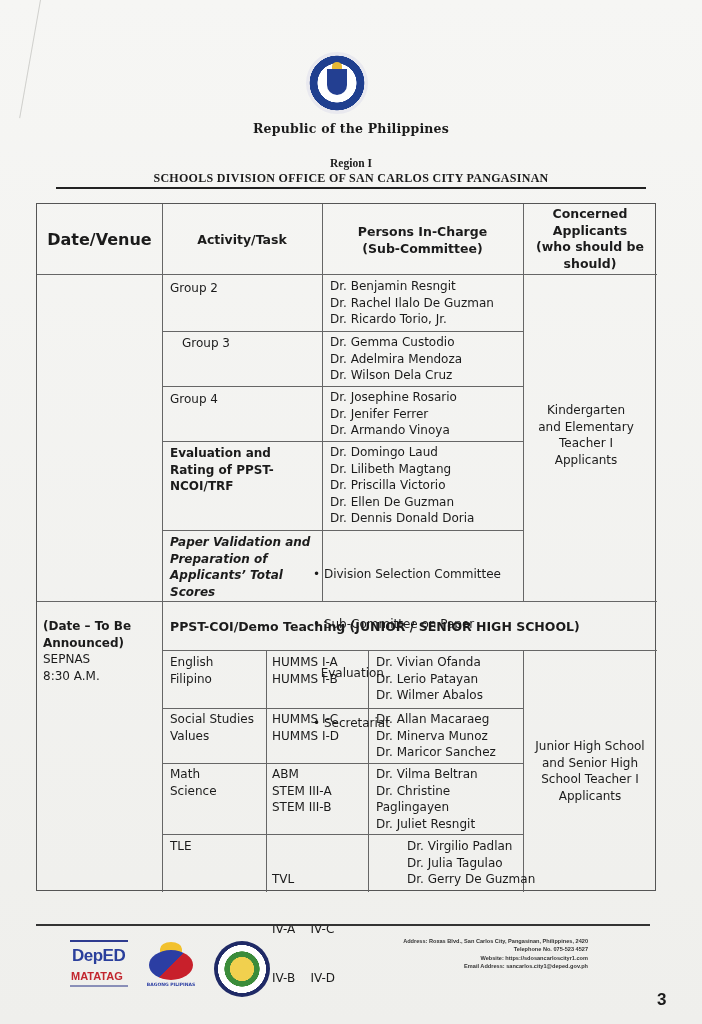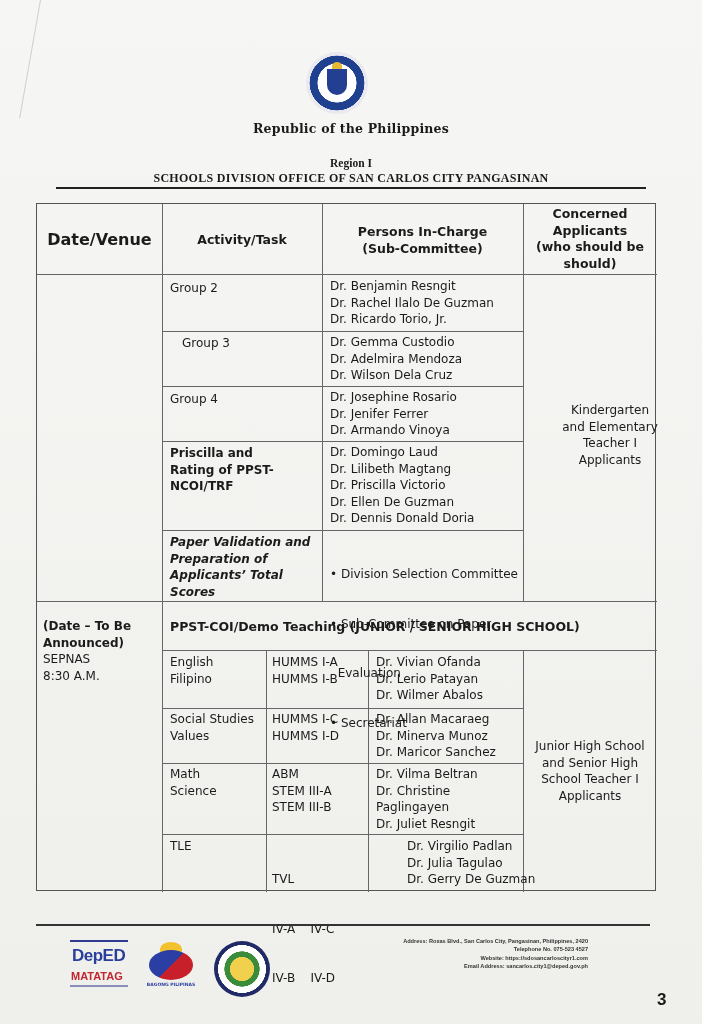--- a/index.html
+++ b/index.html
@@ -115,46 +115,46 @@
     </div>
 
     <div class="cell" style="left:133px; top:187px;">Group 4</div>
     <div class="cell" style="left:293px; top:185px;">
       <div>Dr. Josephine Rosario</div>
       <div>Dr. Jenifer Ferrer</div>
       <div>Dr. Armando Vinoya</div>
     </div>
 
     <div class="cell b" style="left:133px; top:241px;">
-      <div>Priscilla and</div>
+      <div>Evaluation and</div>
       <div>Rating of PPST-</div>
       <div>NCOI/TRF</div>
     </div>
     <div class="cell" style="left:293px; top:240px;">
       <div>Dr. Domingo Laud</div>
       <div>Dr. Lilibeth Magtang</div>
       <div>Dr. Priscilla Victorio</div>
       <div>Dr. Ellen De Guzman</div>
       <div>Dr. Dennis Donald Doria</div>
     </div>
 
     <div class="cell b" style="left:133px; top:330px;font-style:italic;">
       <div>Paper Validation and</div>
       <div>Preparation of</div>
       <div>Applicants’ Total</div>
       <div>Scores</div>
     </div>
-    <div class="cell" style="left:293px; top:329px; white-space:pre;">
+    <div class="cell" style="left:276px; top:329px; white-space:pre;">
       <div>• Division Selection Committee</div>
       <div>• Sub-Committee on Paper</div>
       <div>  Evaluation</div>
       <div>• Secretariat</div>
     </div>
 
-    <div class="cell center" style="left:506px; top:198px; width:134px;">
+    <div class="cell center" style="left:482px; top:198px; width:134px;">
       <div>Kindergarten</div>
       <div>and Elementary</div>
       <div>Teacher I</div>
       <div>Applicants</div>
     </div>
 
     <div class="cell" style="left:6px; top:414px;">
       <div class="b">(Date – To Be</div>
       <div class="b">Announced)</div>
       <div>SEPNAS</div>

